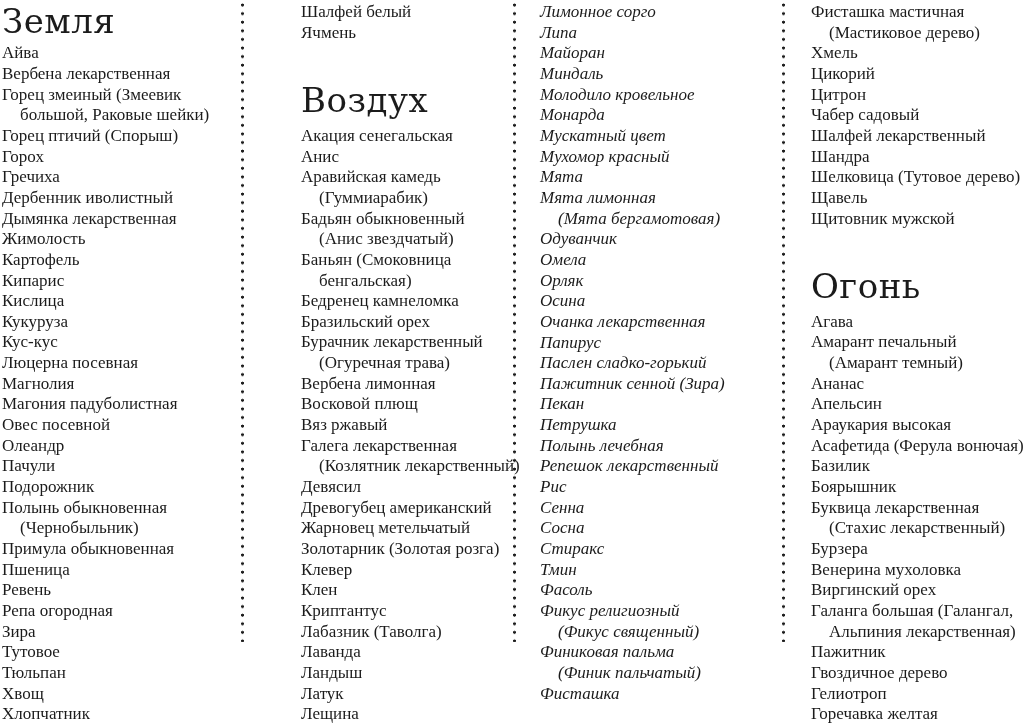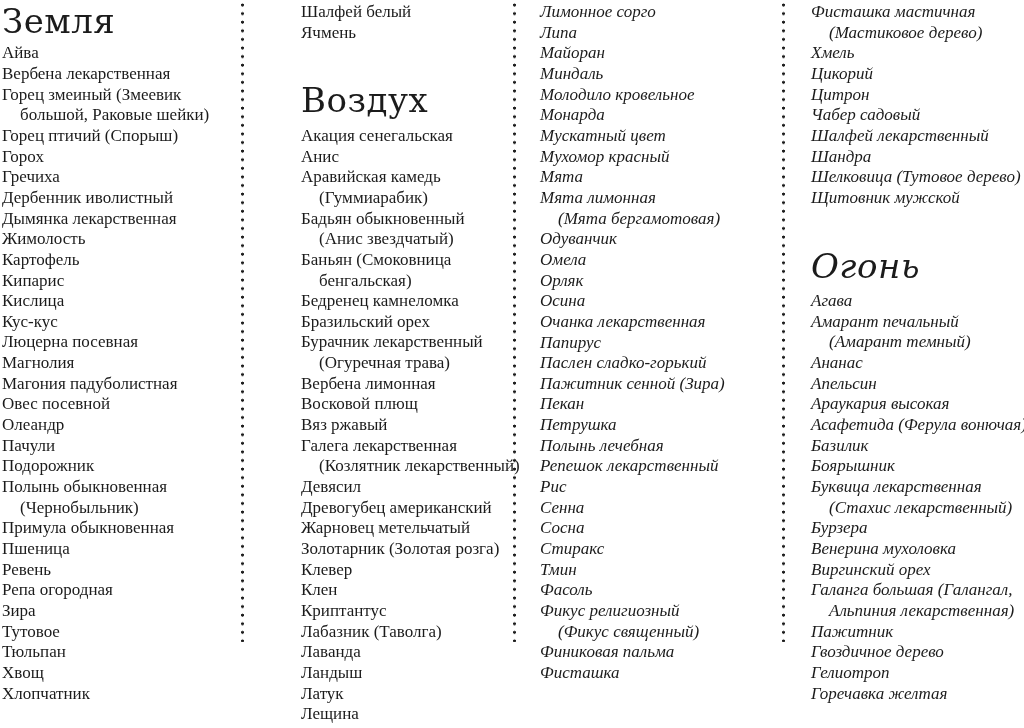--- a/index.html
+++ b/index.html
@@ -19,21 +19,21 @@
     position: absolute;
     top: 0; bottom: 0;
     padding-top: 2px;
     font-size: 17px;
     line-height: 20.65px;
     white-space: nowrap;
   }
   .col-0 { left: 2px;   width: 238px; }
   .col-1 { left: 270px; width: 242px; margin-left: 31px; }
   .col-2 { left: 540px; width: 241px; font-style: italic; }
-  .col-3 { left: 811px; width: 212px; font-style: italic; }
+  .col-3 { left: 811px; width: 212px; }
   .sep {
     position: absolute;
     top: 2px; bottom: 0;
     width: 5px;
     background-image: radial-gradient(circle at 2.5px 3px, #1c1c1c 1.15px, rgba(0,0,0,0) 1.8px);
     background-size: 5px 8.6px;
     background-repeat: repeat-y;
   }
   .sep-0 { left: 240px; }
   .sep-1 { left: 512px; }
@@ -90,20 +90,23 @@
       <div class="item">
         <div class="line">Картофель</div>
       </div>
       <div class="item">
         <div class="line">Кипарис</div>
       </div>
       <div class="item">
         <div class="line">Кислица</div>
       </div>
       <div class="item">
+        <div class="line">Кукуруза</div>
+      </div>
+      <div class="item">
         <div class="line">Кус-кус</div>
       </div>
       <div class="item">
         <div class="line">Люцерна посевная</div>
       </div>
       <div class="item">
         <div class="line">Магнолия</div>
       </div>
       <div class="item">
         <div class="line">Магония падуболистная</div>
@@ -325,20 +328,21 @@
       </div>
       <div class="item">
         <div class="line">Фасоль</div>
       </div>
       <div class="item">
         <div class="line">Фикус религиозный</div>
         <div class="line cont">(Фикус священный)</div>
       </div>
       <div class="item">
         <div class="line">Финиковая пальма</div>
+        <div class="line cont">(Финик пальчатый)</div>
       </div>
       <div class="item">
         <div class="line">Фисташка</div>
       </div>
     </div>
   <div class="sep sep-2"></div>
   <div class="column col-3">
       <div class="item">
         <div class="line">Фисташка мастичная</div>
         <div class="line cont">(Мастиковое дерево)</div>
@@ -356,20 +360,23 @@
         <div class="line">Чабер садовый</div>
       </div>
       <div class="item">
         <div class="line">Шалфей лекарственный</div>
       </div>
       <div class="item">
         <div class="line">Шандра</div>
       </div>
       <div class="item">
         <div class="line">Шелковица (Тутовое дерево)</div>
+      </div>
+      <div class="item">
+        <div class="line">Щавель</div>
       </div>
       <div class="item">
         <div class="line">Щитовник мужской</div>
       </div>
       <div class="section-header">Огонь</div>
       <div class="item">
         <div class="line">Агава</div>
       </div>
       <div class="item">
         <div class="line">Амарант печальный</div>

